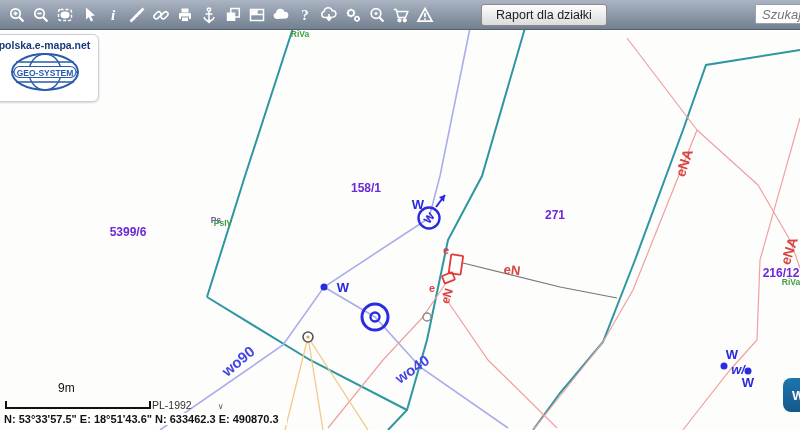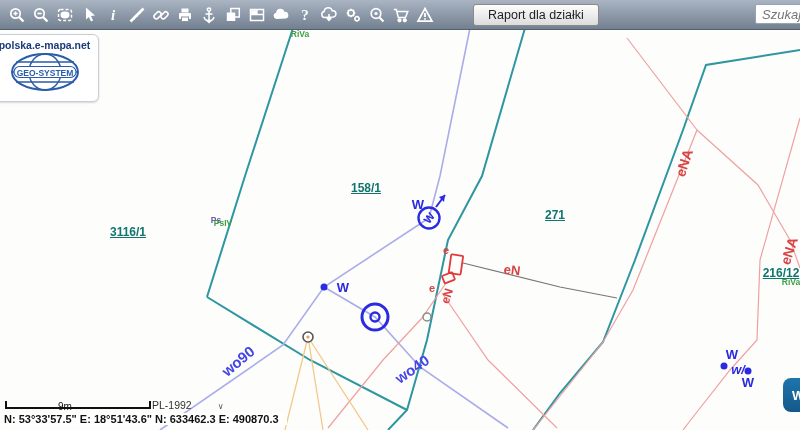--- a/index.html
+++ b/index.html
@@ -6,51 +6,51 @@
     font-family:"Liberation Sans",sans-serif;background:#fff;position:relative;}
   
   .toolbar{position:absolute;left:0;top:0;width:800px;height:30px;
     background:linear-gradient(#aab4c2,#8b97a7 55%,#72808f);
     border-bottom:1px solid #55606d;display:flex;align-items:center;
     padding-left:5px;box-sizing:border-box;z-index:30;}
   .tb-icon{width:18px;height:19px;margin:0 3px;display:inline-flex;
     align-items:center;justify-content:center;cursor:pointer;flex:0 0 auto;}
   .tb-icon svg{display:block;}
   .tb-icon text{font-family:"Liberation Serif",serif;}
-  .report-btn{margin-left:12px;padding:3px 14px;font-size:12.5px;color:#222;
+  .report-btn{margin-left:20px;padding:3px 14px;font-size:12.5px;color:#222;
     background:linear-gradient(#fdfdfd,#dcdcdc);border:1px solid #8a8a8a;
     border-radius:3px;cursor:pointer;white-space:nowrap;}
   .search-input{position:absolute;left:755px;top:4px;width:70px;height:20px;
     border:1px solid #9aa2ac;border-radius:2px;font-style:italic;font-size:13px;
     color:#444;padding:0 6px;box-sizing:border-box;}
   .palette{display:grid;grid-template-columns:repeat(3,5px);grid-auto-rows:4px;
     gap:1px;}
   .palette i{display:block;}
   
   .logo-box{position:absolute;left:-10px;top:34px;width:107px;height:66px;
     background:#fff;border:1px solid #c9ced6;border-radius:6px;
     box-shadow:0 1px 2px rgba(0,0,0,.15);z-index:20;cursor:pointer;
     overflow:hidden;text-align:center;}
   .logo-domain{font-size:10.5px;font-weight:bold;color:#1a3a7a;margin-top:4px;
     white-space:nowrap;}
   
   .map{position:absolute;left:0;top:0;width:800px;height:430px;background:#fdfdfc;}
   .map svg.lines{position:absolute;left:0;top:0;pointer-events:none;}
   .mlabel{position:absolute;font-weight:bold;white-space:nowrap;
     transform:translate(-50%,-50%);pointer-events:none;}
-  .parcel{color:#0f766e;font-size:12px;text-decoration:underline;}
+  .parcel{color:#6d28d9;font-size:12px;}
   .green{color:#3fa044;font-size:8.5px;padding-left:16px;}
   .wlbl{color:#2a2ae0;font-size:13px;}
   .wline{color:#4646e6;font-size:15px;}
   .red{color:#d84343;}
   
   .scalebar{position:absolute;left:5px;top:401px;width:142px;height:6px;
     border-left:2px solid #111;border-right:2px solid #111;
     border-bottom:2px solid #111;z-index:10;}
-  .scale-text{position:absolute;left:58px;top:401px;font-size:10px;color:#111;z-index:10;}
+  .scale-text{position:absolute;left:58px;top:381px;font-size:12px;color:#111;z-index:10;}
   .crs{position:absolute;left:152px;top:399px;font-size:10.5px;color:#333;
     z-index:10;cursor:pointer;}
   .crs .chev{font-size:8px;color:#555;margin-left:26px;}
   .coords{position:absolute;left:4px;top:413px;font-size:11px;font-weight:bold;
     color:#111;z-index:10;background:#fff;padding-right:8px;}
   .action-btn{position:absolute;left:783px;top:378px;width:50px;height:34px;
     background:linear-gradient(#1d76ad,#14588a);border-radius:8px;color:#fff;
     font-weight:bold;font-size:13px;display:flex;align-items:center;
     padding-left:9px;box-sizing:border-box;cursor:pointer;z-index:15;}
 </style>
@@ -106,21 +106,21 @@
       <circle cx="375" cy="317" r="4.5" fill="none" stroke="#2a2ae0" stroke-width="2.4"></circle>
       <circle cx="429" cy="218" r="10.5" fill="none" stroke="#2a2ae0" stroke-width="2.4"></circle>
       <text x="429" y="222" font-size="11" font-weight="bold" fill="#2a2ae0" text-anchor="middle" transform="rotate(-52 429 218)">W</text>
       <line x1="436" y1="207" x2="445" y2="195" stroke="#2a2ae0" stroke-width="2"></line>
       <polygon points="445,195 439,197 444,202" fill="#2a2ae0"></polygon>
       <circle cx="724" cy="366" r="3.5" fill="#2a2ae0"></circle>
       <circle cx="748" cy="371" r="3.5" fill="#2a2ae0"></circle>
     </g>
   </svg>
 
-  <span class="mlabel parcel" style="left:128px;top:232px">3116/1</span>
+  <span class="mlabel parcel" style="left:128px;top:232px">5399/6</span>
   <span class="mlabel parcel" style="left:366px;top:188px">158/1</span>
   <span class="mlabel parcel" style="left:555px;top:215px">271</span>
   <span class="mlabel parcel" style="left:781px;top:273px">216/12</span>
 
   <span class="mlabel green" style="left:292px;top:34px">RiVa</span>
   <span class="mlabel" style="left:216px;top:220px;color:#6a5ab0;font-size:8.5px">Ps</span>
   <span class="mlabel green" style="left:215px;top:223px">PsIV</span>
   <span class="mlabel green" style="left:783px;top:282px">RiVa</span>
 
   <span class="mlabel wline" style="left:238px;top:361px;transform:translate(-50%,-50%) rotate(-40deg)">wo90</span>

